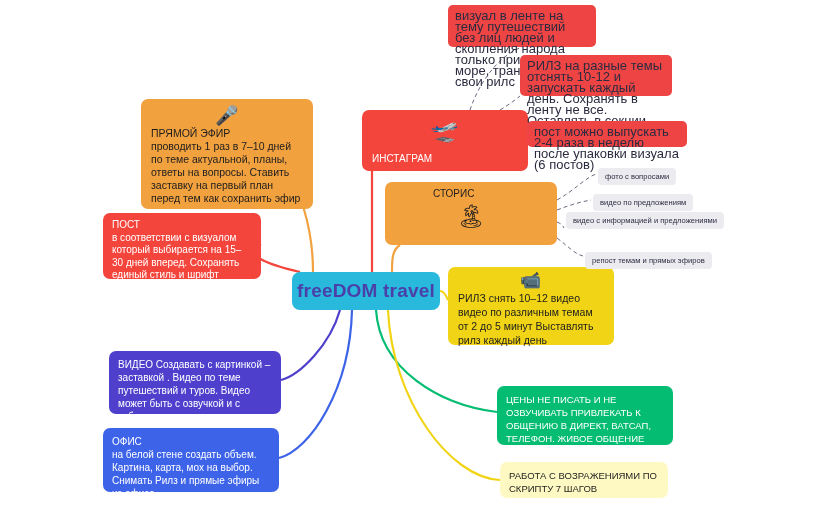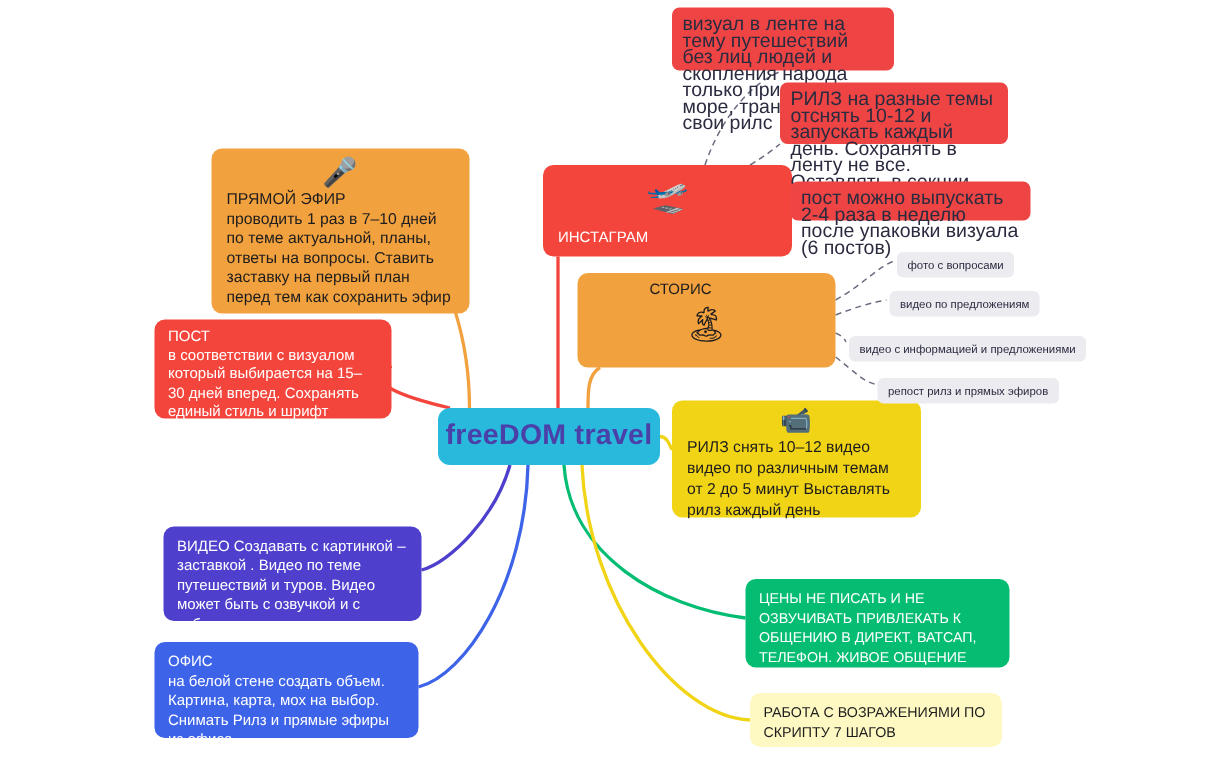--- a/index.html
+++ b/index.html
@@ -48,21 +48,21 @@
   
   .callout{position:absolute;box-sizing:border-box;background:#ef4444;border-radius:5px;
     color:#2b2b40;font-size:13px;line-height:11px;padding:5px 7px;white-space:pre-line;}
   #co-visual{left:448px;top:5px;width:148px;height:42px;}
   #co-rilz{left:520px;top:55px;width:152px;height:41px;}
   #co-post{left:527px;top:121px;width:160px;height:26px;}
   .chip{position:absolute;box-sizing:border-box;background:#ebebf0;border-radius:4px;
     color:#2b2b40;font-size:7.6px;line-height:11px;padding:3px 7px;white-space:nowrap;}
   #chip-foto{left:598px;top:168px;}
   #chip-video{left:593px;top:194px;text-align:right;}
-  #chip-info{left:566px;top:212px;margin-top:12px;}
+  #chip-info{left:566px;top:212px;}
   #chip-repost{left:585px;top:252px;}
 </style>
 </head>
 <body>
 
 <div id="canvas">
 
   <svg id="links" viewBox="0 0 815 505">
 
     <path d="M313,272 C313,230 300,180 276,160" stroke="#f2a13f" stroke-width="2.2" fill="none"></path>
@@ -141,15 +141,15 @@
     <div class="body">РАБОТА С ВОЗРАЖЕНИЯМИ ПО СКРИПТУ 7 ШАГОВ</div>
   </div>
 
   <div class="callout" id="co-visual">визуал в ленте на тему путешествий без лиц людей и скопления народа только природа, море, транспорт и свои рилс</div>
   <div class="callout" id="co-rilz">РИЛЗ на разные темы отснять 10-12 и запускать каждый день. Сохранять в ленту не все. Оставлять в секции рилз.</div>
   <div class="callout" id="co-post">пост можно выпускать 2-4 раза в неделю после упаковки визуала (6 постов)</div>
 
   <div class="chip" id="chip-foto">фото с вопросами</div>
   <div class="chip" id="chip-video">видео по предложениям</div>
   <div class="chip" id="chip-info">видео с информацией и предложениями</div>
-  <div class="chip" id="chip-repost">репост рилз и прямых эфиров</div>
+  <div class="chip" id="chip-repost">репост темам и прямых эфиров</div>
 
 </div>
 
 </body></html>

